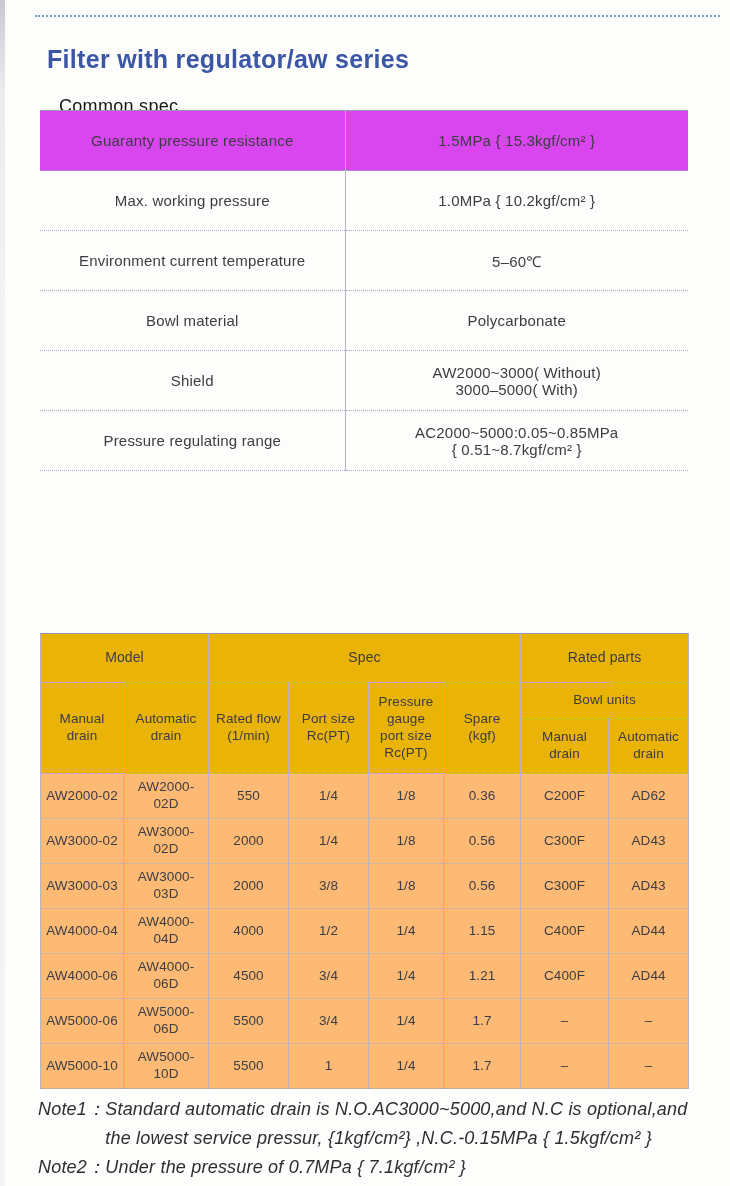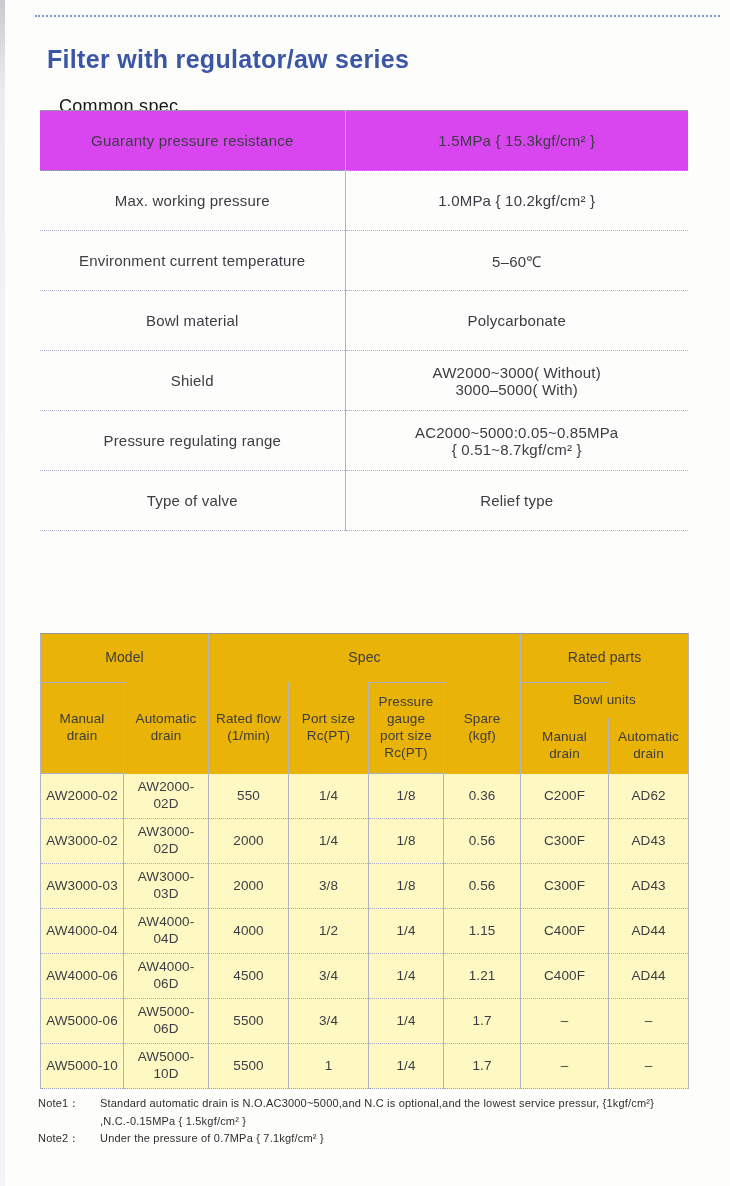--- a/index.html
+++ b/index.html
@@ -63,26 +63,26 @@
     text-align:center; vertical-align:middle;
     padding:1px 2px;
     white-space:pre-line;
     line-height:1.25;
   }
   table.model-table thead th { background:#eab308; }
   table.model-table thead tr.h1row { height:49px; }
   table.model-table thead tr.h2row { height:36px; }
   table.model-table thead tr.h3row { height:55px; }
   table.model-table thead tr.h1row th { border-top:1px solid #9298a8; font-size:14px; }
-  table.model-table tbody tr { height:45px; background:#fef9c3;margin-left:17px; }
+  table.model-table tbody tr { height:45px; background:#fdba74;margin-left:17px; }
   table.model-table tbody tr:last-child td { border-bottom:1px dotted #9aa0b5; }
 
   
   .notes { position:absolute; left:38px; top:1095px; width:664px; }
-  .note { display:flex; font-size:11px; color:#2e2e2e; line-height:1.6; letter-spacing:0.2px; }
+  .note { display:flex; font-size:18px; color:#2e2e2e; line-height:1.6; letter-spacing:0.2px;font-style:italic; }
   .note-label { flex:0 0 62px; }
   .note-text { flex:1; }
 </style>
 </head>
 <body>
 
 <div class="scan-edge"></div>
 <div class="top-rule"></div>
 
 <h1 class="page-title">Filter with regulator/aw series</h1>
@@ -112,24 +112,20 @@
     </tr>
     <tr>
       <td class="lbl">Shield</td>
       <td class="val">AW2000~3000( Without)
 3000–5000( With)</td>
     </tr>
     <tr>
       <td class="lbl">Pressure regulating range</td>
       <td class="val">AC2000~5000:0.05~0.85MPa
 { 0.51~8.7kgf/cm² }</td>
-    </tr>
-    <tr>
-      <td class="lbl">Type of valve</td>
-      <td class="val">Relief type</td>
     </tr>
   </tbody>
 </table>
 
 <table class="model-table">
   <colgroup>
     <col style="width:83px">
       <col style="width:85px">
       <col style="width:80px">
       <col style="width:80px">

